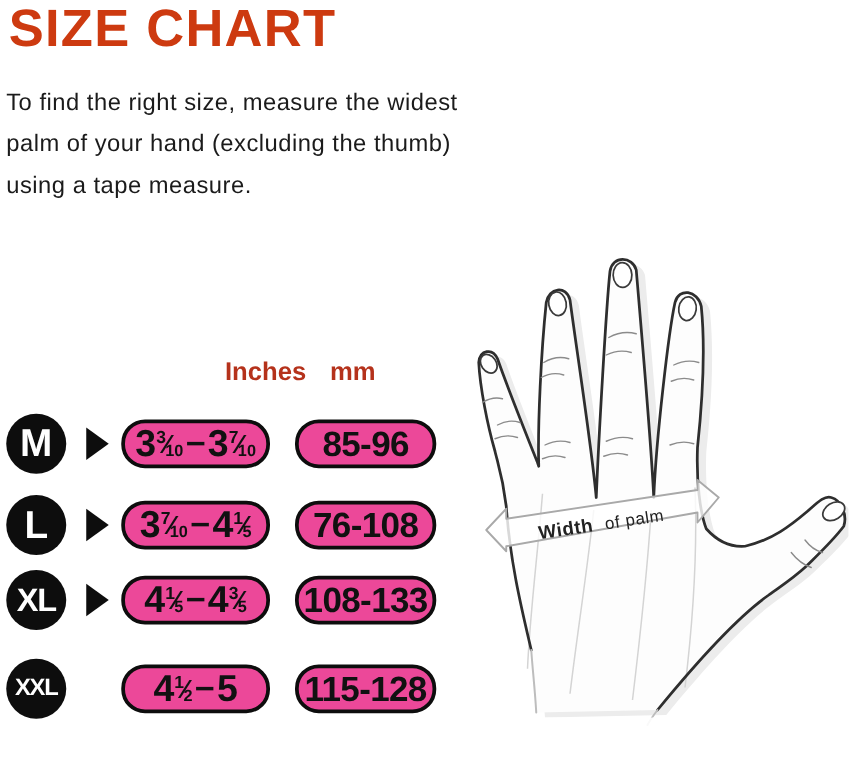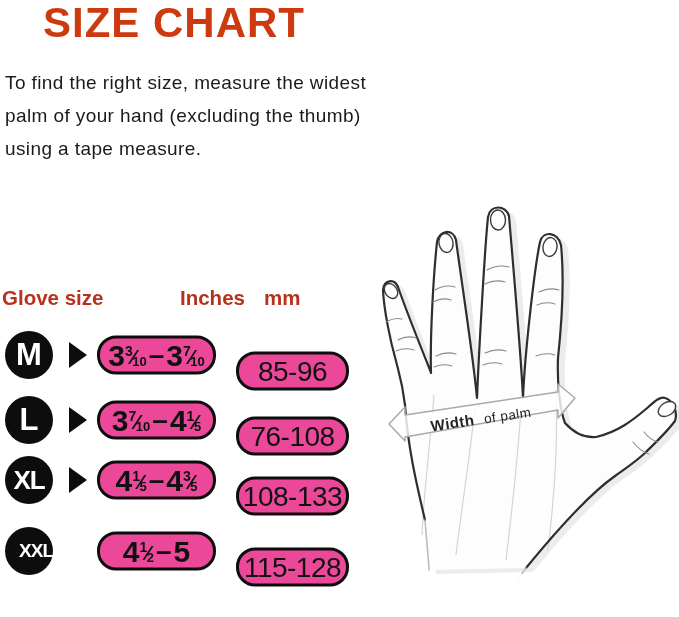--- a/index.html
+++ b/index.html
@@ -1,38 +1,38 @@
 <!DOCTYPE html>
 <html style="--c-title: #cd3a10; --c-table_header: #b5321b; --c-caption: #c5331a; --c-text: #1b1b1b; --c-ink: #0d0d0d;"><head>
 <meta charset="utf-8">
 <style>
   html,body{margin:0;padding:0;background:#fff;}
   .canvas{position:relative;width:679px;height:617px;background:#fff;overflow:hidden;
           font-family:"Liberation Sans",sans-serif;color:#111;}
   .title{position:absolute;left:7px;top:0;font-size:42px;line-height:46px;font-weight:700;
-         letter-spacing:1px;color:var(--c-title,#cd3a10);margin-left:36px;}
+         letter-spacing:1px;color:var(--c-title,#cd3a10);}
   .intro{position:absolute;left:5px;top:66px;font-size:19px;line-height:33px;
          letter-spacing:.4px;color:var(--c-text,#1b1b1b);}
   .th{position:absolute;top:286px;font-size:20.5px;font-weight:700;
       color:var(--c-table_header,#b5321b);}
   .th-size{left:2px;} .th-inches{left:132px;margin-left:48px;} .th-mm{left:264px;}
   .size-row{position:absolute;left:0;width:365px;height:48px;}
   .badge{position:absolute;left:5px;top:0;width:48px;height:48px;border-radius:50%;
          background:var(--c-ink,#0d0d0d);color:#fff;display:flex;align-items:center;
          justify-content:center;font-weight:700;}
   .badge.len1{font-size:31px;} .badge.len2{font-size:26px;letter-spacing:-1px;}
-  .badge.len3{font-size:19px;letter-spacing:-1px;justify-content:flex-end;}
+  .badge.len3{font-size:19px;letter-spacing:-1px;}
   .arrow{position:absolute;left:69px;top:50%;transform:translateY(-50%);width:0;height:0;
          border-top:13px solid transparent;border-bottom:13px solid transparent;
          border-left:18px solid var(--c-ink,#0d0d0d);}
   .pill{position:absolute;top:50%;transform:translateY(-50%);height:39px;box-sizing:border-box;
         background:#ec4899;border:3.5px solid var(--c-ink,#0d0d0d);border-radius:19px;
         display:flex;align-items:center;justify-content:center;}
   .pill-in{left:97px;width:119px;}
-  .pill-mm{left:236px;width:113px;font-size:28px;font-weight:400;letter-spacing:-.5px;margin-top:16px;}
+  .pill-mm{left:236px;width:113px;font-size:28px;font-weight:700;letter-spacing:-.5px;}
   .pc{white-space:nowrap;line-height:1;}
   .whole{font-size:30px;font-weight:700;}
   .frac{font-weight:700;white-space:nowrap;}
   .fn{font-size:14px;vertical-align:10px;}
   .fs{font-size:21px;vertical-align:2px;margin:0 -3px 0 -1px;}
   .fd{font-size:13px;vertical-align:0;}
   .dash{font-size:28px;font-weight:700;margin:0 2px;vertical-align:2px;}
   .hand-svg{position:absolute;left:378px;top:190px;}
   .hand-caption{position:absolute;left:404px;top:581px;font-size:25px;font-weight:700;
                 letter-spacing:1px;color:var(--c-caption,#c5331a);}
@@ -43,21 +43,20 @@
 <div class="canvas">
 
   <div class="title">SIZE CHART</div>
 
   <div class="intro">
     <div>To find the right size, measure the widest</div>
     <div>palm of your hand (excluding the thumb)</div>
     <div>using a tape measure.</div>
   </div>
 
-  <div class="th th-size">Glove size</div>
   <div class="th th-inches">Inches</div>
   <div class="th th-mm">mm</div>
 
   <div id="size-rows">
       <div class="size-row" style="top: 331px;">
         <div class="badge len1">
           <span>M</span>
         </div>
         <div class="arrow"></div>
         <div class="pill pill-in">

